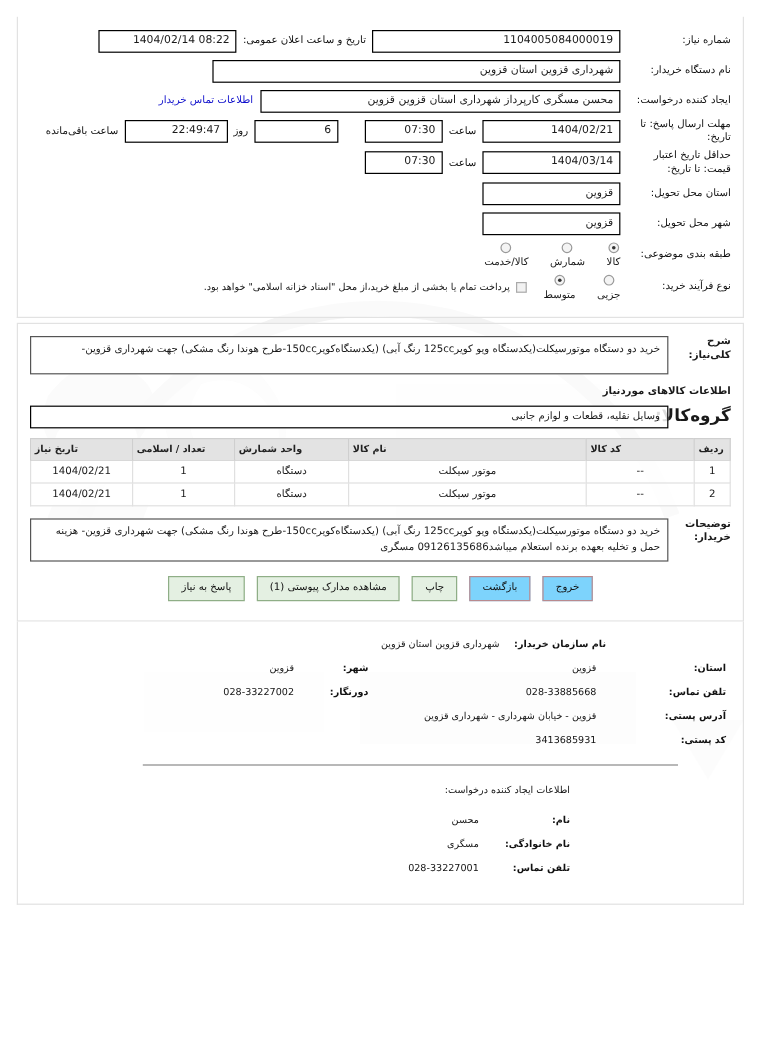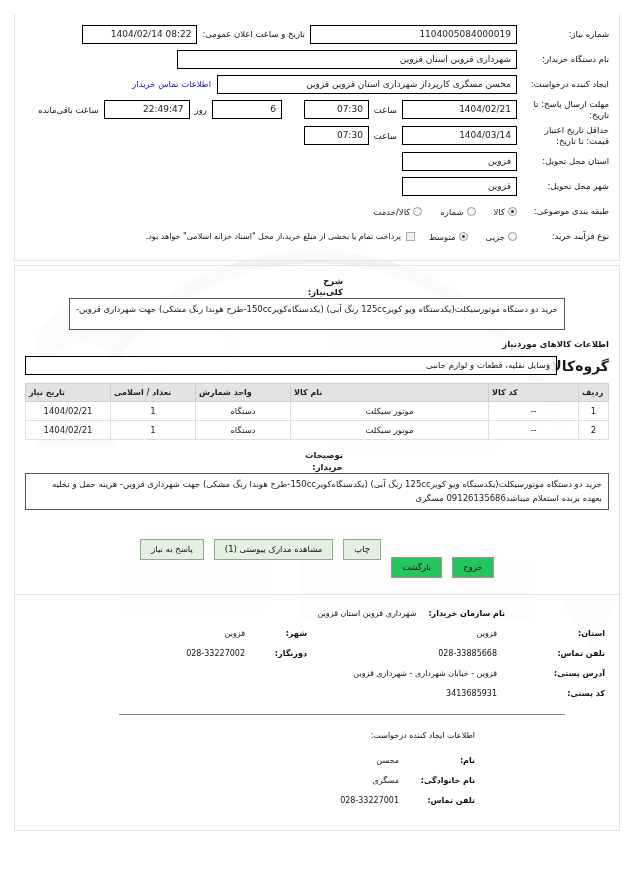--- a/index.html
+++ b/index.html
@@ -110,21 +110,21 @@
 
   
   .radio-grp {
     display: flex;
     flex-direction: row;
     align-items: center;
     gap: 4px;
   }
   .radio-item {
     display: flex;
-    flex-direction: row;
+    flex-direction: column;
     align-items: center;
     gap: 3px;
     margin-left: 14px;
     white-space: nowrap;
     font-size: 8.5px;
   }
   .radio {
     width: 9px; height: 9px;
     border: 1px solid #999;
     border-radius: 50%;
@@ -152,22 +152,21 @@
 
   
   .panel {
     border: 1px solid #e2e2e2;
     background: rgba(255,255,255,0.55);
     padding: 10px 10px 10px 10px;
     margin-top: 4px;
   }
   .desc-row {
     display: flex;
-    flex-direction: column;
-    align-items: center;
+    align-items: flex-start;
     margin-bottom: 4px;
   }
   .desc-label {
     width: 52px;
     min-width: 52px;
     font-weight: bold;
     font-size: 8.5px;
     text-align: right;
     padding-left: 6px;
     line-height: 1.35;
@@ -247,21 +246,21 @@
     border: 1px solid #9a9a9a;
     padding: 3px 10px;
     font-size: 8.5px;
     text-align: center;
     cursor: pointer;
     line-height: 13px;
     white-space: nowrap;
     color: #111;
   }
   .btn.green { background: #e4f0e2; border-color: #8fae87; }
-  .btn.pink  { background: #22c55e; border-color: #b98a8e; margin-top: 35px; }
+  .btn.pink  { background: #7dd3fc; border-color: #b98a8e; }
 
   
   .contact-body {
     border: 1px solid #e2e2e2;
     border-top: none;
     background: rgba(255,255,255,0.55);
     padding: 14px 14px 14px 14px;
   }
   .crow {
     display: flex;
@@ -376,21 +375,21 @@
 
     <div class="frow">
       <div class="flabel">طبقه بندی موضوعی:</div>
       <div class="radio-grp">
         <div class="radio-item">
           <span class="radio on"></span>
           <span>کالا</span>
         </div>
         <div class="radio-item">
           <span class="radio"></span>
-          <span>شماره</span>
+          <span>شمارش</span>
         </div>
         <div class="radio-item">
           <span class="radio"></span>
           <span>کالا/خدمت</span>
         </div>
       </div>
     </div>
 
     <div class="frow">
       <div class="flabel">نوع فرآیند خرید:</div>

